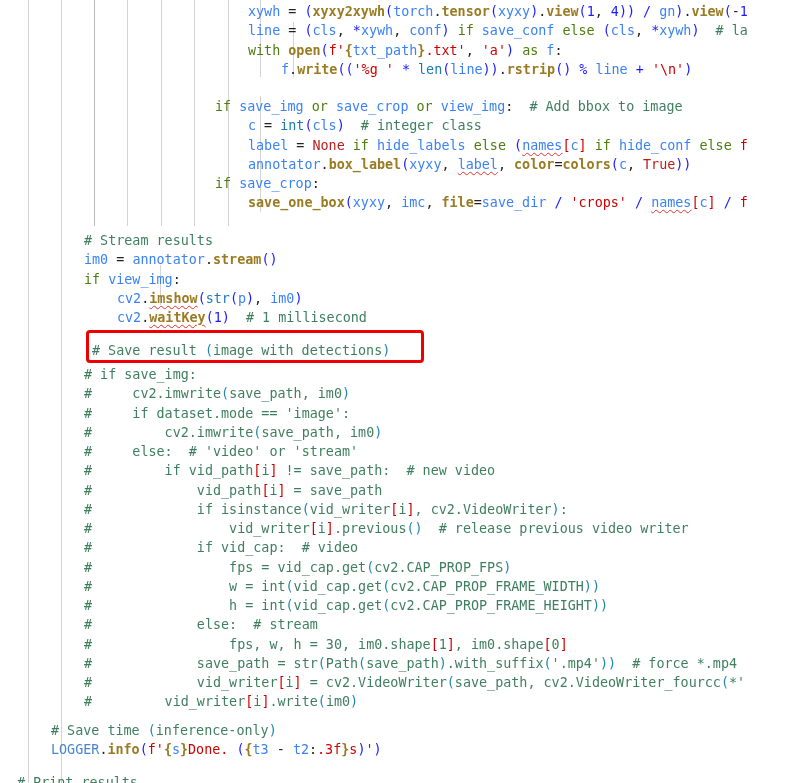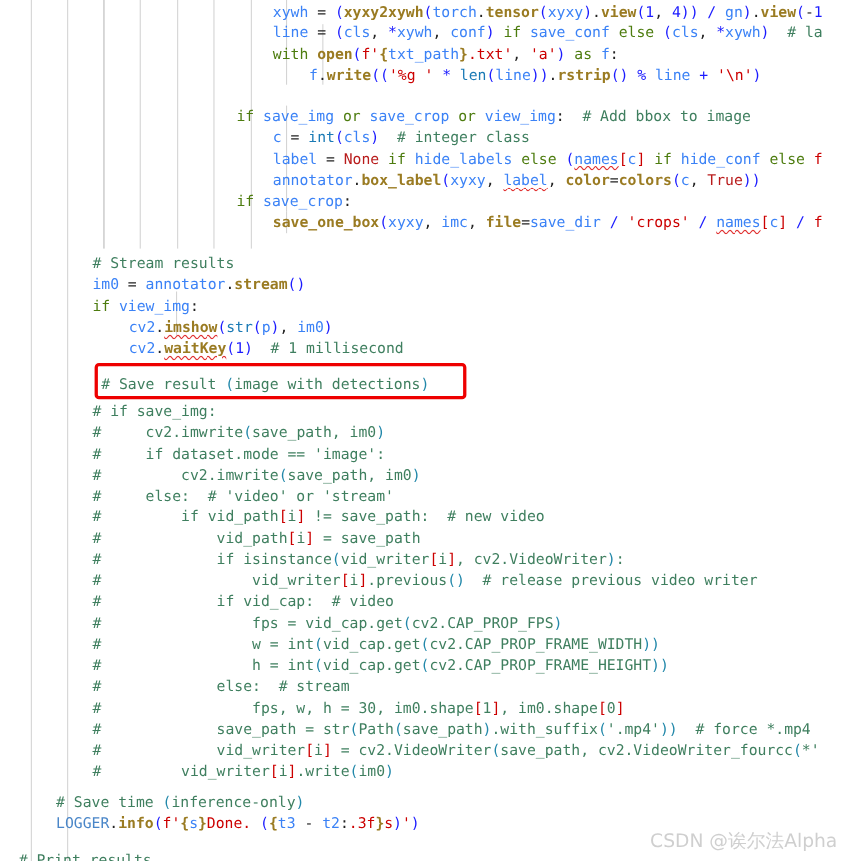--- a/index.html
+++ b/index.html
@@ -194,15 +194,14 @@
     <div class="ln" style="top:721px;left:51px"><span class="cmt"># Save time </span><span class="cmtp">(</span><span class="cmt">inference-only</span><span class="cmtp">)</span></div>
 
     <div class="ln" style="top:740.25px;left:51px"><span class="mod">LOGGER</span><span class="op">.</span><span class="fn">info</span><span class="pn">(</span><span class="str">f'</span><span class="fn">{</span><span class="id">s</span><span class="fn">}</span><span class="str">Done. </span><span class="pn">(</span><span class="fn">{</span><span class="id">t3</span><span class="op"> - </span><span class="id">t2</span><span class="op">:</span><span class="str">.3f</span><span class="fn">}</span><span class="str">s</span><span class="pn">)</span><span class="str">'</span><span class="pn">)</span></div>
 
     <div class="ln" style="top:773px;left:17px"><span class="cmt"># Print results</span></div>
 
   </div>
 
   <div id="annot-box" style="left: 86px; top: 330px; width: 338px; height: 33px; border-color: rgb(238, 0, 0); border-width: 3px;"></div>
 
-  <div id="watermark" style="left: 591px; top: 753px; color: rgb(207, 207, 207);">CSDN @诶尔法Alpha</div>
 
 </div>
 
 </body></html>

